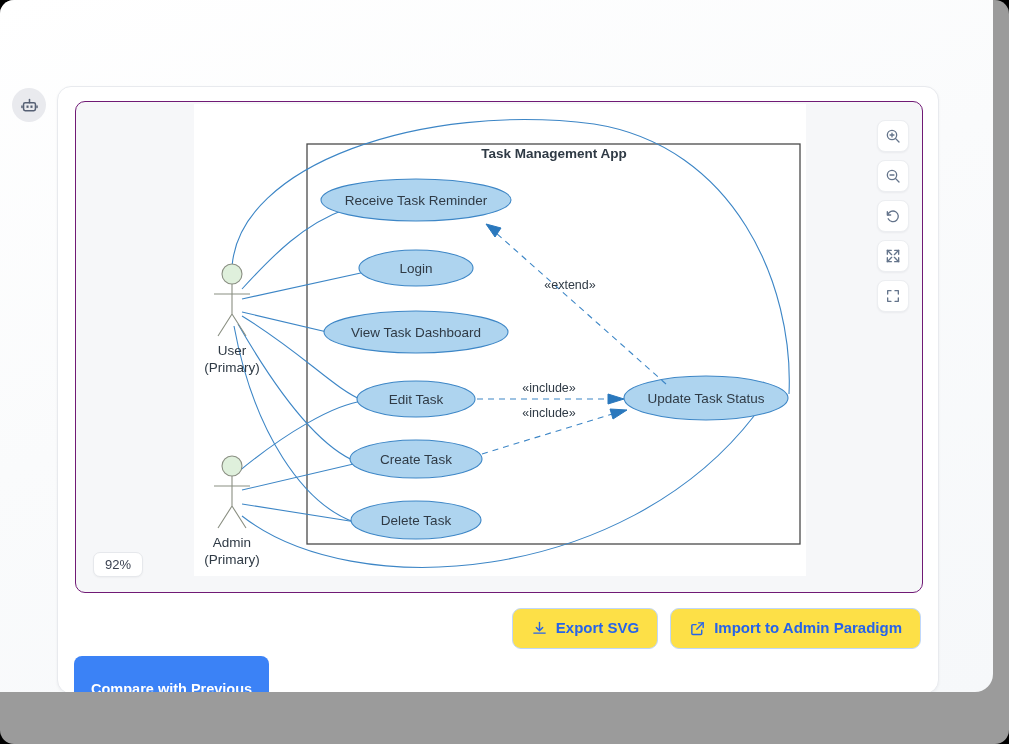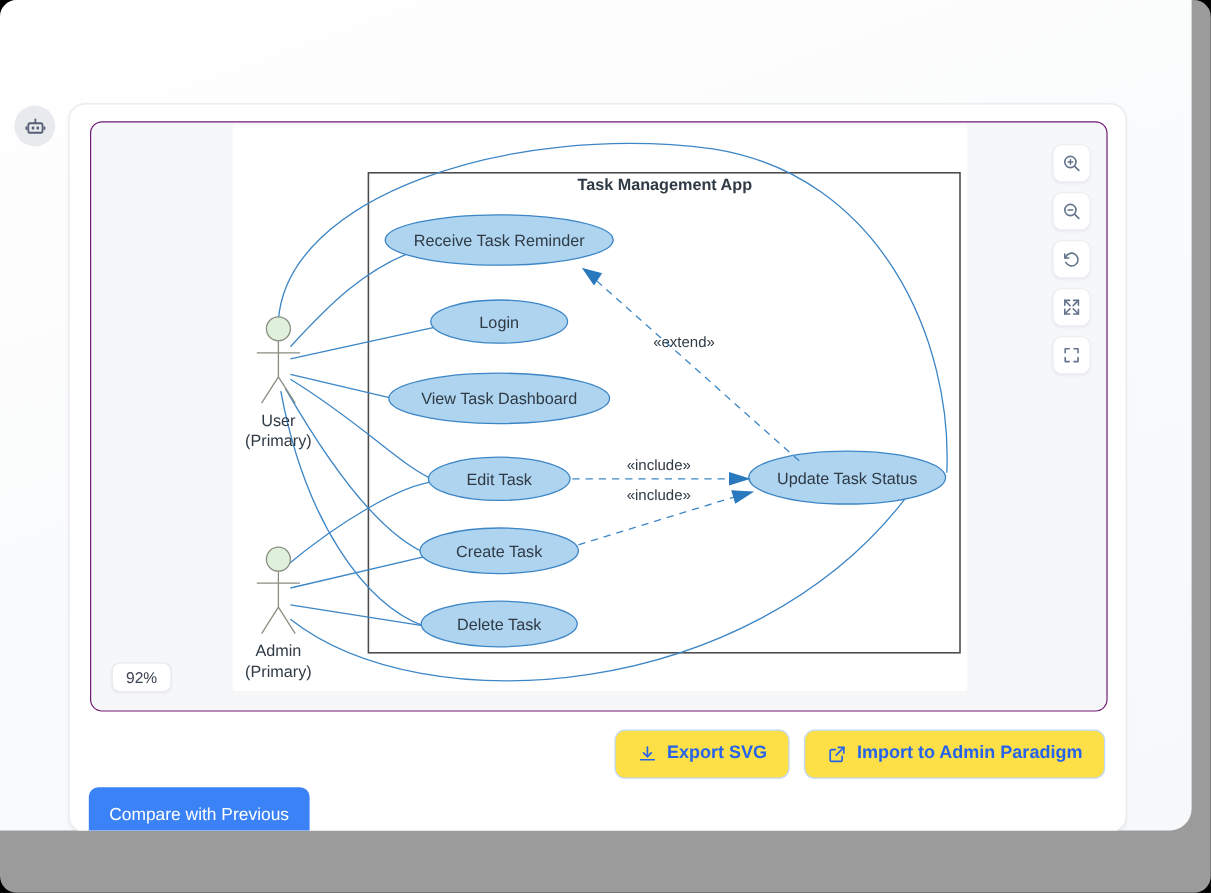--- a/index.html
+++ b/index.html
@@ -147,22 +147,22 @@
 
   
   #compare-btn {
     position: absolute;
     left: 74px; top: 656px;
     background: #3b82f6;
     color: #fff;
     border: none;
     border-radius: 8px;
     font-size: 14.5px;
-    font-weight: 400;
-    padding: 16px 17px;
+    font-weight: 700;
+    padding: 26px 17px;
     cursor: pointer;
     font-family: "Liberation Sans", sans-serif;
     line-height: 1;
   }
 
   
   .uc-label  { font-family: "Liberation Sans", sans-serif; font-size: 13.5px; fill:#2f3a45; }
   .uc-title  { font-family: "Liberation Sans", sans-serif; font-size: 13.5px; font-weight:700; fill:#2f3a45; }
   .uc-actor  { font-family: "Liberation Sans", sans-serif; font-size: 13.5px; fill:#2f3a45; }
   .uc-stereo { font-family: "Liberation Sans", sans-serif; font-size: 12.5px; fill:#2f3a45; }

